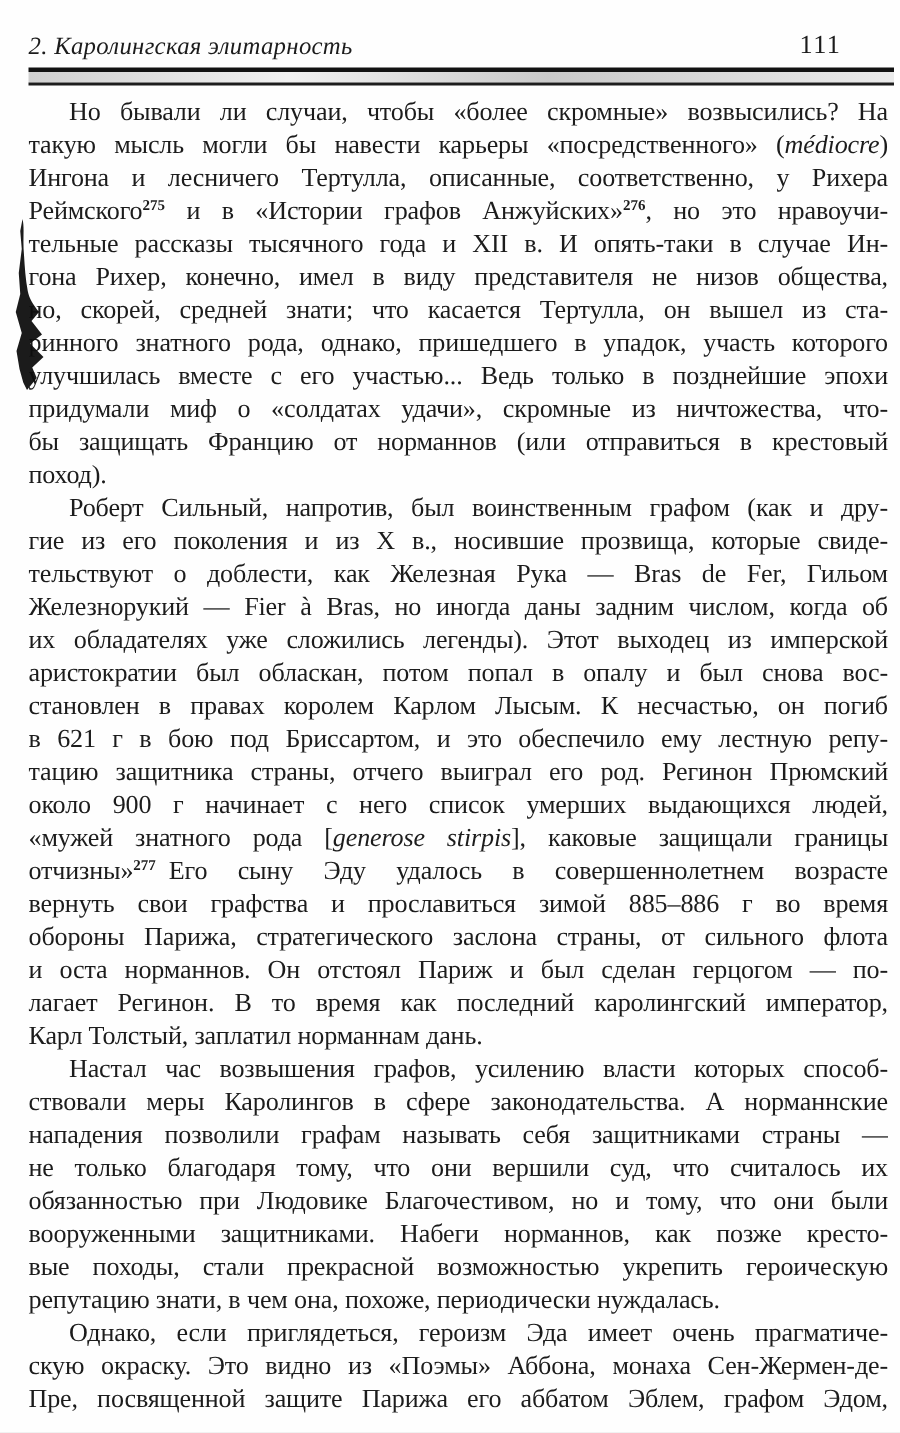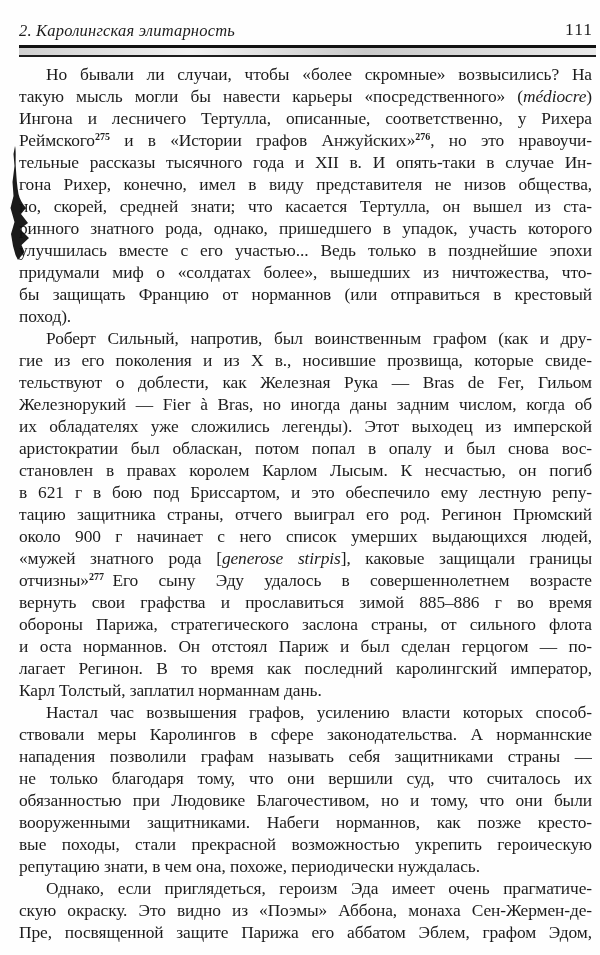--- a/index.html
+++ b/index.html
@@ -12,21 +12,21 @@
     color:#1c1c1c;
   }
   
   .running-head{
     position:absolute;left:19px;top:21px;width:420px;
     font-style:italic;font-size:16.5px;letter-spacing:.2px;
     white-space:nowrap;
   }
   .page-num{
     position:absolute;right:7px;top:19px;width:60px;
-    font-size:17.5px;text-align:right;letter-spacing:1px;
+    font-size:17.5px;text-align:left;letter-spacing:1px;
   }
   .head-rule{
     position:absolute;left:19px;top:45px;width:577px;height:7px;
     border-top:3.2px solid #121212;
     border-bottom:2px solid #1d1d1d;
     background:linear-gradient(90deg,rgba(70,70,70,.25),rgba(0,0,0,.05) 30%,rgba(80,80,80,.3) 60%,rgba(0,0,0,.08));
   }
   
   .text-column{
     position:absolute;left:19px;top:63px;width:573px;
@@ -64,21 +64,21 @@
   <div class="text-column">
       <div class="line indent">Но бывали ли случаи, чтобы «более скромные» возвысились? На</div>
       <div class="line">такую мысль могли бы навести карьеры «посредственного» (<i>médiocre</i>)</div>
       <div class="line">Ингона и лесничего Тертулла, описанные, соответственно, у Рихера</div>
       <div class="line">Реймского<sup>275</sup> и в «Истории графов Анжуйских»<sup>276</sup>, но это нравоучи-</div>
       <div class="line">тельные рассказы тысячного года и XII в. И опять-таки в случае Ин-</div>
       <div class="line">гона Рихер, конечно, имел в виду представителя не низов общества,</div>
       <div class="line">но, скорей, средней знати; что касается Тертулла, он вышел из ста-</div>
       <div class="line">ринного знатного рода, однако, пришедшего в упадок, участь которого</div>
       <div class="line">улучшилась вместе с его участью... Ведь только в позднейшие эпохи</div>
-      <div class="line">придумали миф о «солдатах более», вышедших из ничтожества, что-</div>
+      <div class="line">придумали миф о «солдатах удачи», скромные из ничтожества, что-</div>
       <div class="line">бы защищать Францию от норманнов (или отправиться в крестовый</div>
       <div class="line flush">поход).</div>
       <div class="line indent">Роберт Сильный, напротив, был воинственным графом (как и дру-</div>
       <div class="line">гие из его поколения и из X в., носившие прозвища, которые свиде-</div>
       <div class="line">тельствуют о доблести, как Железная Рука — Bras de Fer, Гильом</div>
       <div class="line">Железнорукий — Fier à Bras, но иногда даны задним числом, когда об</div>
       <div class="line">их обладателях уже сложились легенды). Этот выходец из имперской</div>
       <div class="line">аристократии был обласкан, потом попал в опалу и был снова вос-</div>
       <div class="line">становлен в правах королем Карлом Лысым. К несчастью, он погиб</div>
       <div class="line">в 621 г в бою под Бриссартом, и это обеспечило ему лестную репу-</div>

